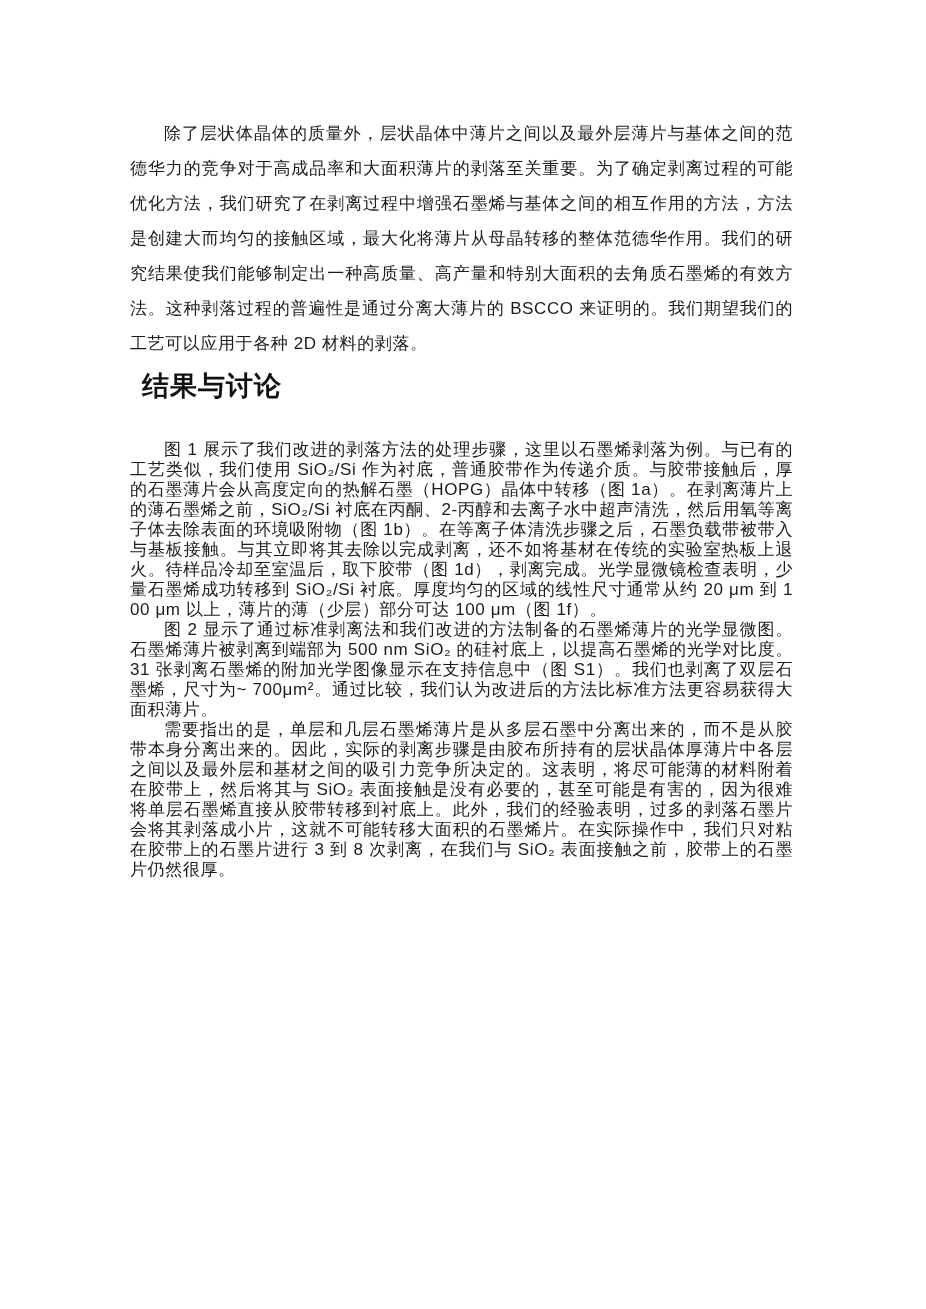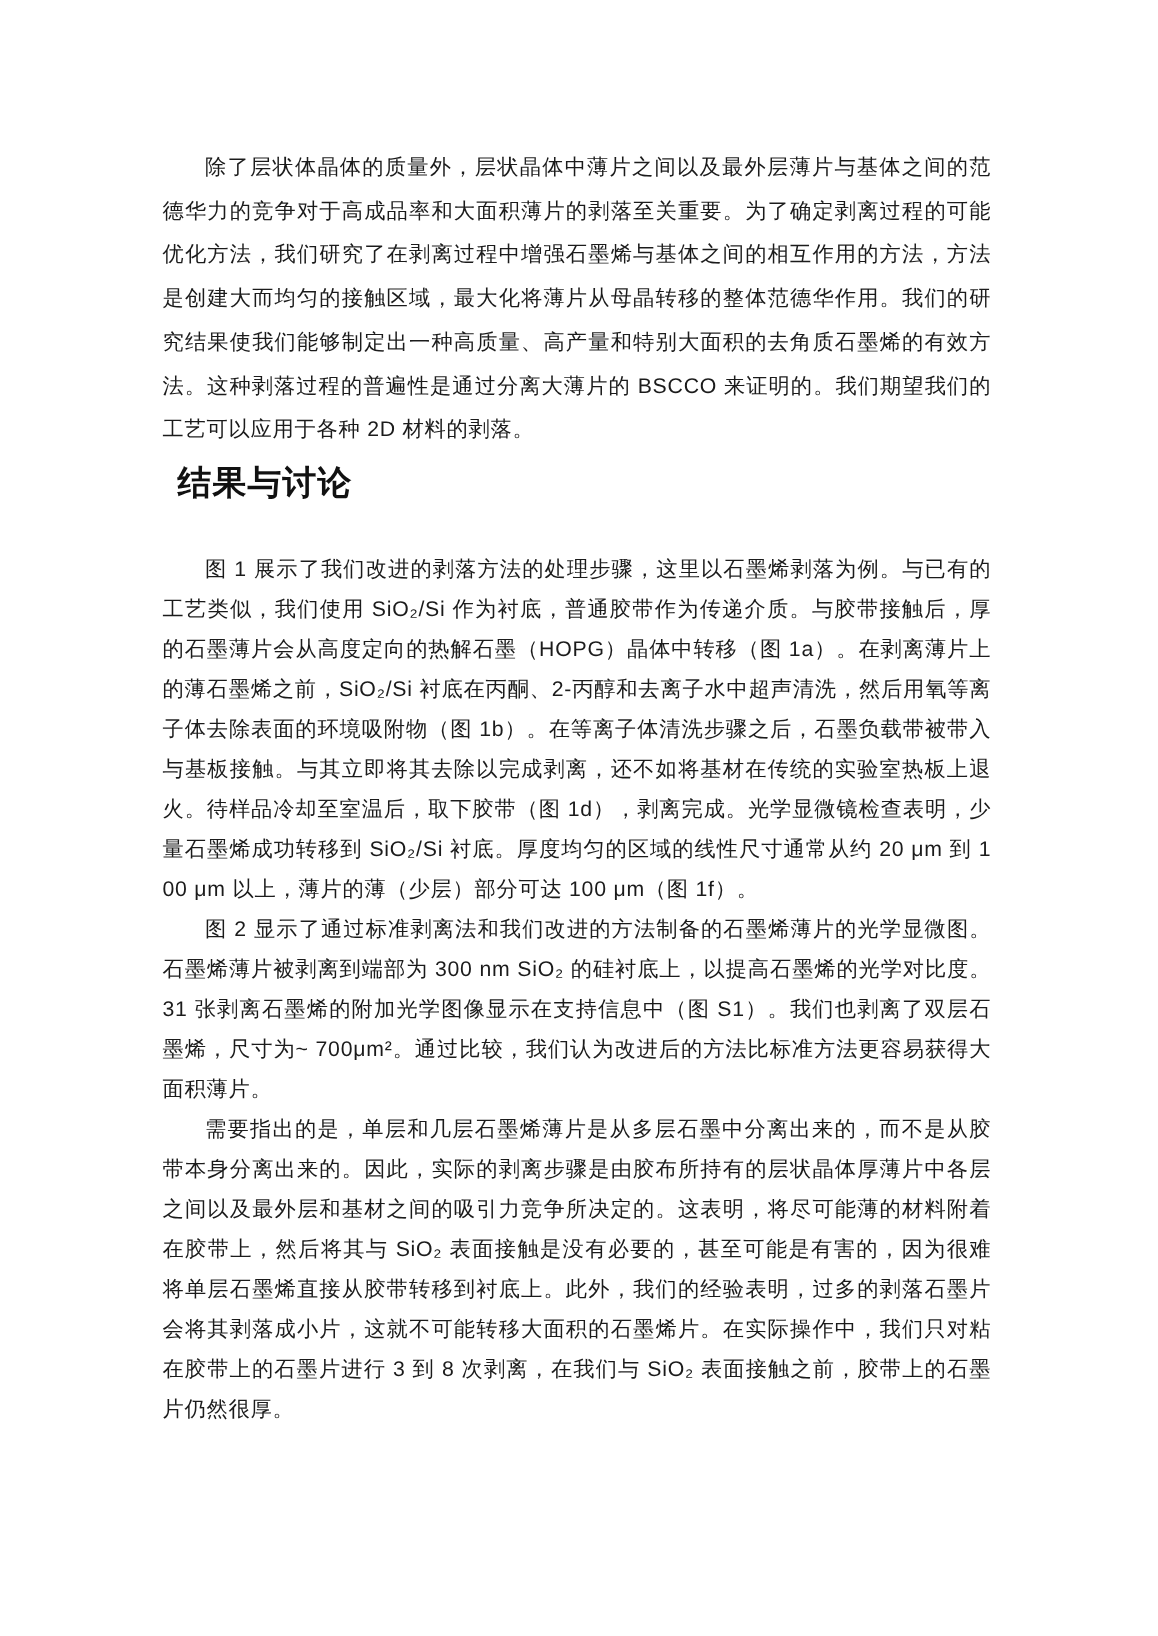--- a/index.html
+++ b/index.html
@@ -17,21 +17,21 @@
   .page {
     box-sizing: border-box;
     width: 921px;
     height: 1309px;
     padding: 116px 128px 0 130px;
     background: #ffffff;
   }
   .para {
     margin: 0;
     font-size: 17px;
-    line-height: 32px;
+    line-height: 20px;
     letter-spacing: 0.6px;
     text-indent: 2em;
     text-align: justify;
     text-justify: inter-ideograph;
     word-break: break-all;
   }
   .para-first {
     line-height: 35px;
   }
   .heading {
@@ -46,17 +46,17 @@
 </head>
 <body>
 
 <div class="page">
   <p class="para para-first">除了层状体晶体的质量外，层状晶体中薄片之间以及最外层薄片与基体之间的范德华力的竞争对于高成品率和大面积薄片的剥落至关重要。为了确定剥离过程的可能优化方法，我们研究了在剥离过程中增强石墨烯与基体之间的相互作用的方法，方法是创建大而均匀的接触区域，最大化将薄片从母晶转移的整体范德华作用。我们的研究结果使我们能够制定出一种高质量、高产量和特别大面积的去角质石墨烯的有效方法。这种剥落过程的普遍性是通过分离大薄片的 BSCCO 来证明的。我们期望我们的工艺可以应用于各种 2D 材料的剥落。</p>
 
   <h2 class="heading">结果与讨论</h2>
 
   <p class="para">图 1 展示了我们改进的剥落方法的处理步骤，这里以石墨烯剥落为例。与已有的工艺类似，我们使用 SiO₂/Si 作为衬底，普通胶带作为传递介质。与胶带接触后，厚的石墨薄片会从高度定向的热解石墨（HOPG）晶体中转移（图 1a）。在剥离薄片上的薄石墨烯之前，SiO₂/Si 衬底在丙酮、2-丙醇和去离子水中超声清洗，然后用氧等离子体去除表面的环境吸附物（图 1b）。在等离子体清洗步骤之后，石墨负载带被带入与基板接触。与其立即将其去除以完成剥离，还不如将基材在传统的实验室热板上退火。待样品冷却至室温后，取下胶带（图 1d），剥离完成。光学显微镜检查表明，少量石墨烯成功转移到 SiO₂/Si 衬底。厚度均匀的区域的线性尺寸通常从约 20 μm 到 100 μm 以上，薄片的薄（少层）部分可达 100 μm（图 1f）。</p>
 
-  <p class="para">图 2 显示了通过标准剥离法和我们改进的方法制备的石墨烯薄片的光学显微图。石墨烯薄片被剥离到端部为 300 nm SiO₂ 的硅衬底上，以提高石墨烯的光学对比度。31 张剥离石墨烯的附加光学图像显示在支持信息中（图 S1）。我们也剥离了双层石墨烯，尺寸为~ 700μm²。通过比较，我们认为改进后的方法比标准方法更容易获得大面积薄片。</p>
+  <p class="para">图 2 显示了通过标准剥离法和我们改进的方法制备的石墨烯薄片的光学显微图。石墨烯薄片被剥离到端部为 500 nm SiO₂ 的硅衬底上，以提高石墨烯的光学对比度。31 张剥离石墨烯的附加光学图像显示在支持信息中（图 S1）。我们也剥离了双层石墨烯，尺寸为~ 700μm²。通过比较，我们认为改进后的方法比标准方法更容易获得大面积薄片。</p>
 
   <p class="para">需要指出的是，单层和几层石墨烯薄片是从多层石墨中分离出来的，而不是从胶带本身分离出来的。因此，实际的剥离步骤是由胶布所持有的层状晶体厚薄片中各层之间以及最外层和基材之间的吸引力竞争所决定的。这表明，将尽可能薄的材料附着在胶带上，然后将其与 SiO₂ 表面接触是没有必要的，甚至可能是有害的，因为很难将单层石墨烯直接从胶带转移到衬底上。此外，我们的经验表明，过多的剥落石墨片会将其剥落成小片，这就不可能转移大面积的石墨烯片。在实际操作中，我们只对粘在胶带上的石墨片进行 3 到 8 次剥离，在我们与 SiO₂ 表面接触之前，胶带上的石墨片仍然很厚。</p>
 
 </div>
 
 </body></html>

